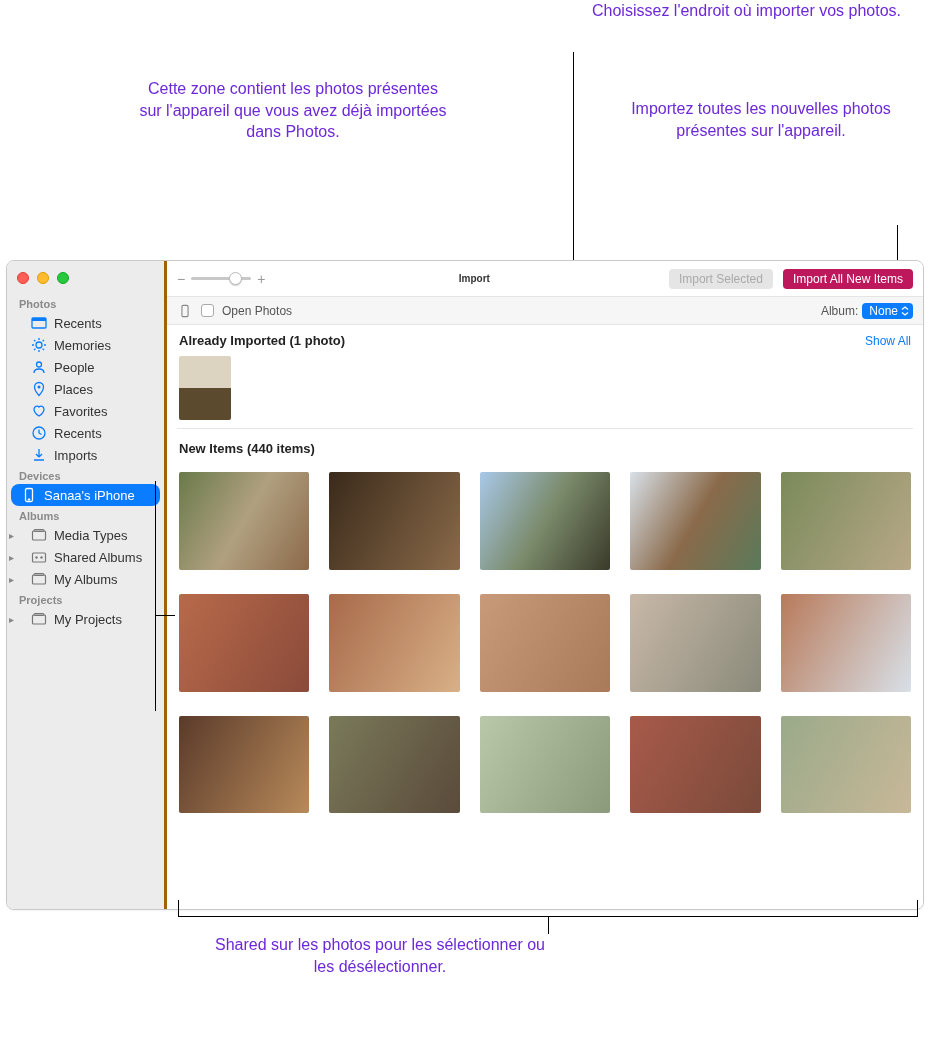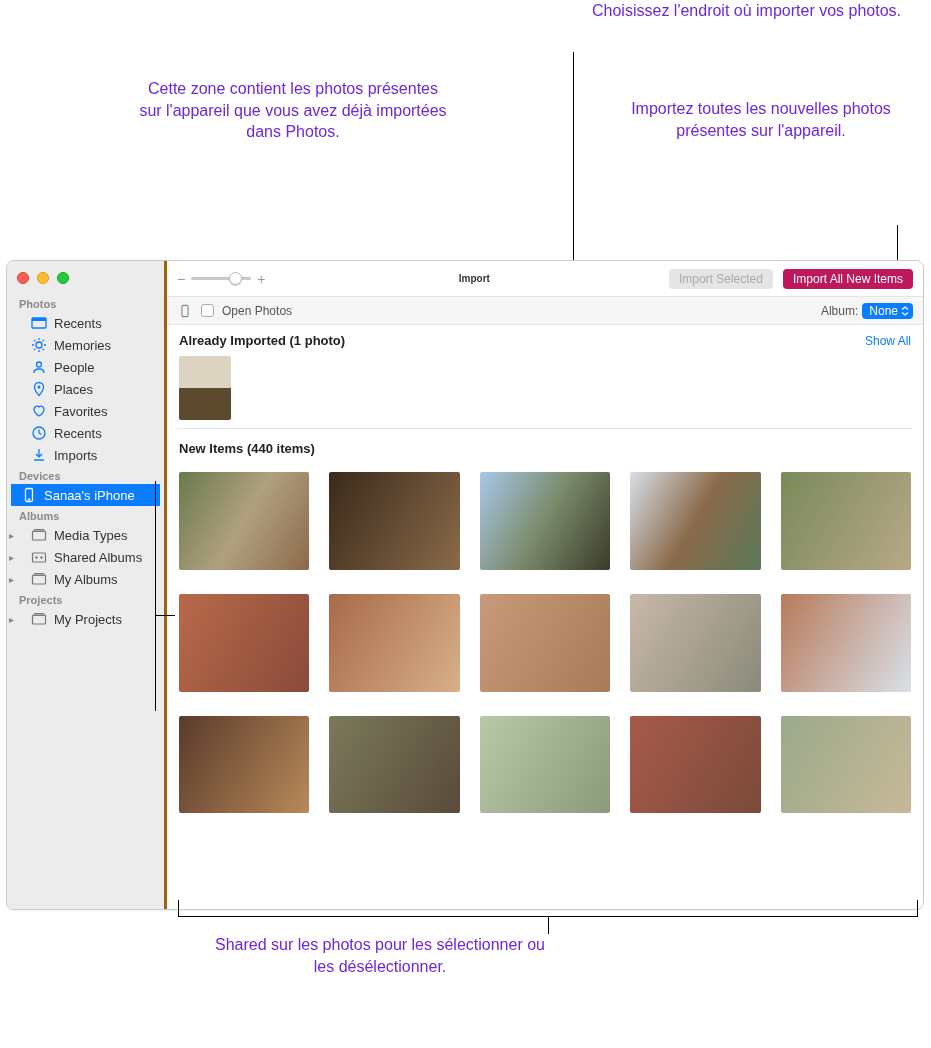--- a/index.html
+++ b/index.html
@@ -68,21 +68,21 @@
     display: flex;
     align-items: center;
     gap: 7px;
     padding: 3px 8px 3px 14px;
     font-size: 13px;
     color: #333;
     cursor: default;
     position: relative;
   }
   .side-item.indent { padding-left: 24px; }
-  .side-item.selected { background: #0a7cff; color: #fff; border-radius: 0; margin: 0 4px; padding-left: 10px;}
+  .side-item.selected { background: #0a7cff; color: #fff; border-radius: 8px; margin: 0 4px; padding-left: 10px;}
   .side-icon { width: 16px; height: 16px; display: inline-flex; align-items: center; justify-content: center;}
   .disclosure { position: absolute; left: 2px; color: #888; font-size: 10px;}
   .side-item.selected .side-icon svg { stroke: #fff; fill: #fff; }
   .main {
     flex: 1;
     display: flex;
     flex-direction: column;
     background: #fff;
   }
   .toolbar {

